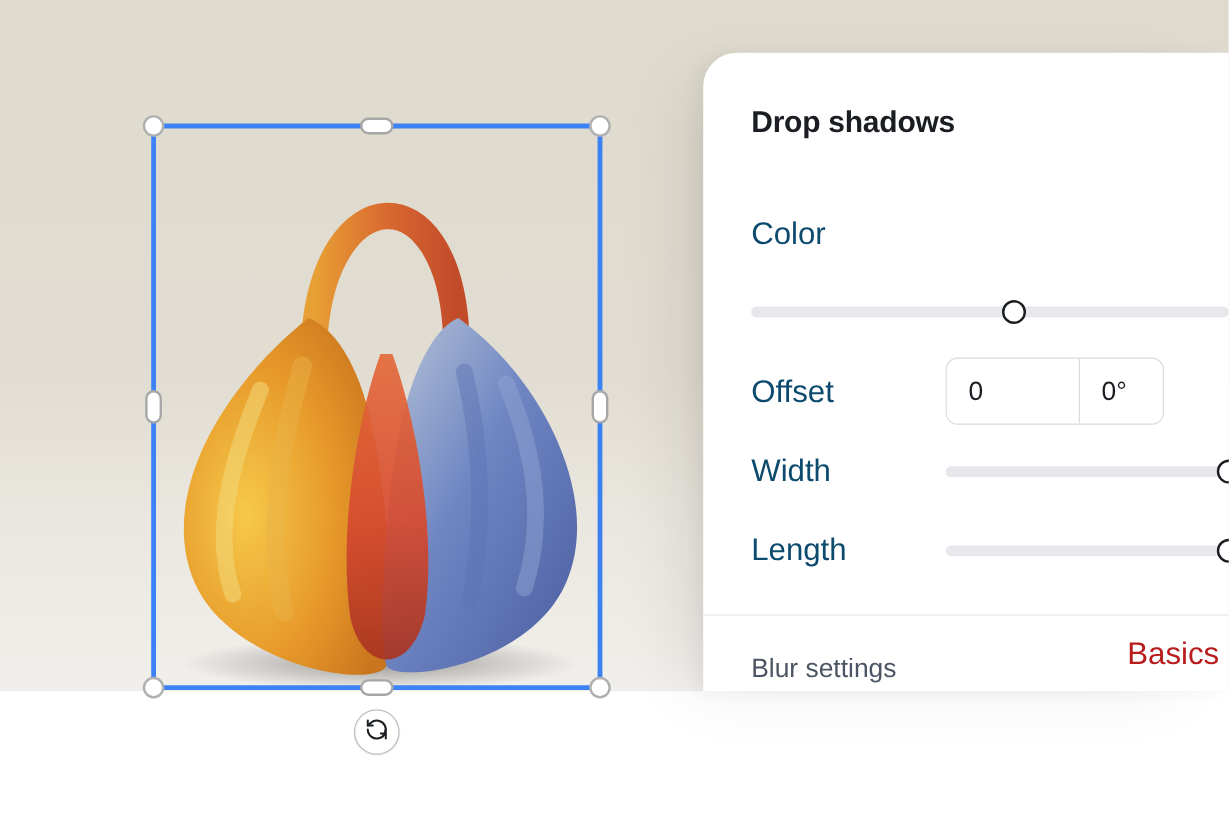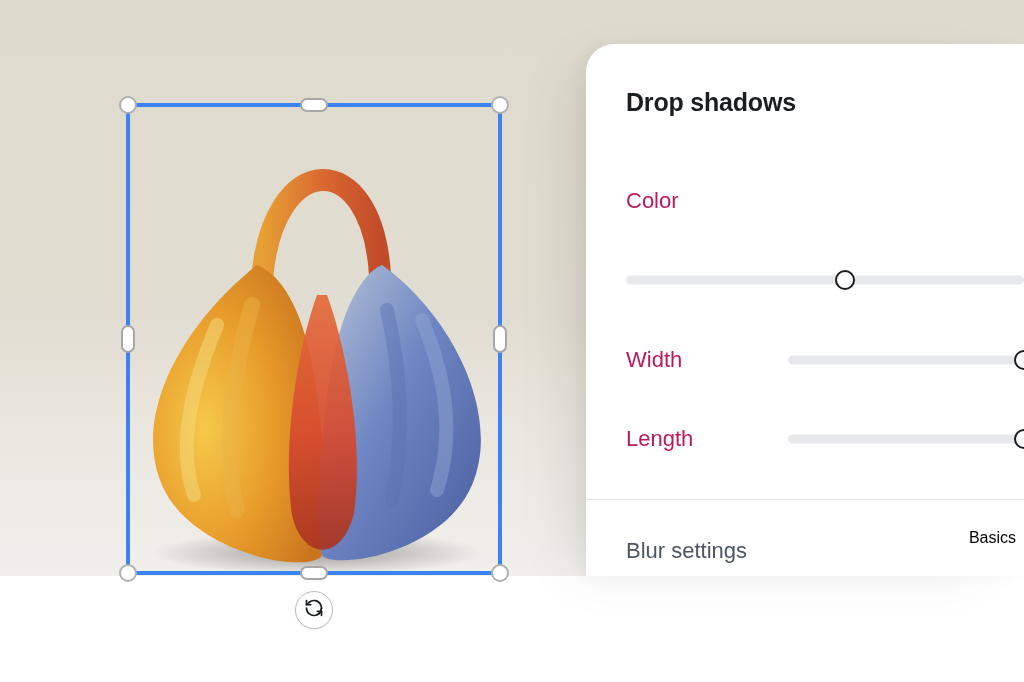--- a/index.html
+++ b/index.html
@@ -96,22 +96,22 @@
     color: #1a1d21;
     letter-spacing: -0.2px;
     margin-bottom: 44px;
   }
   .row {
     display: flex;
     align-items: center;
     height: 88px;
   }
   .row-label {
-    font-size: 22px;
-    color: #be185d;
+    font-size: 26px;
+    color: #0c4a6e;
     width: 162px;
     flex: 0 0 auto;
   }
   .row-control {
     flex: 1 1 auto;
     display: flex;
     align-items: center;
   }
 
   
@@ -175,22 +175,22 @@
     justify-content: space-between;
     height: 84px;
     padding-right: 8px;
   }
   .blur-label {
     font-size: 22px;
     color: #4b5563;
     margin-top: 25px;
   }
   .blur-mode {
-    font-size: 16px;
-    color: #000000;
+    font-size: 26px;
+    color: #b91c1c;
   }
 
 </style>
 </head>
 <body>
 
 <div class="stage">
 
   <div class="product">
     <svg viewBox="0 0 384 460" xmlns="http://www.w3.org/2000/svg">
@@ -281,20 +281,29 @@
 
     <div class="row">
       <div class="row-control">
         <div class="slider">
           <div class="track"></div>
           <div class="thumb" style="left: 55%;"></div>
         </div>
       </div>
     </div>
 
+    <div class="row">
+      <div class="row-label">Offset</div>
+      <div class="row-control">
+        <div class="offset-group">
+          <div class="offset-cell">0</div>
+          <div class="offset-cell">0°</div>
+        </div>
+      </div>
+    </div>
 
     <div class="row">
       <div class="row-label">Width</div>
       <div class="row-control">
         <div class="slider">
           <div class="track"></div>
           <div class="thumb" style="left: 100%;"></div>
         </div>
       </div>
     </div>

